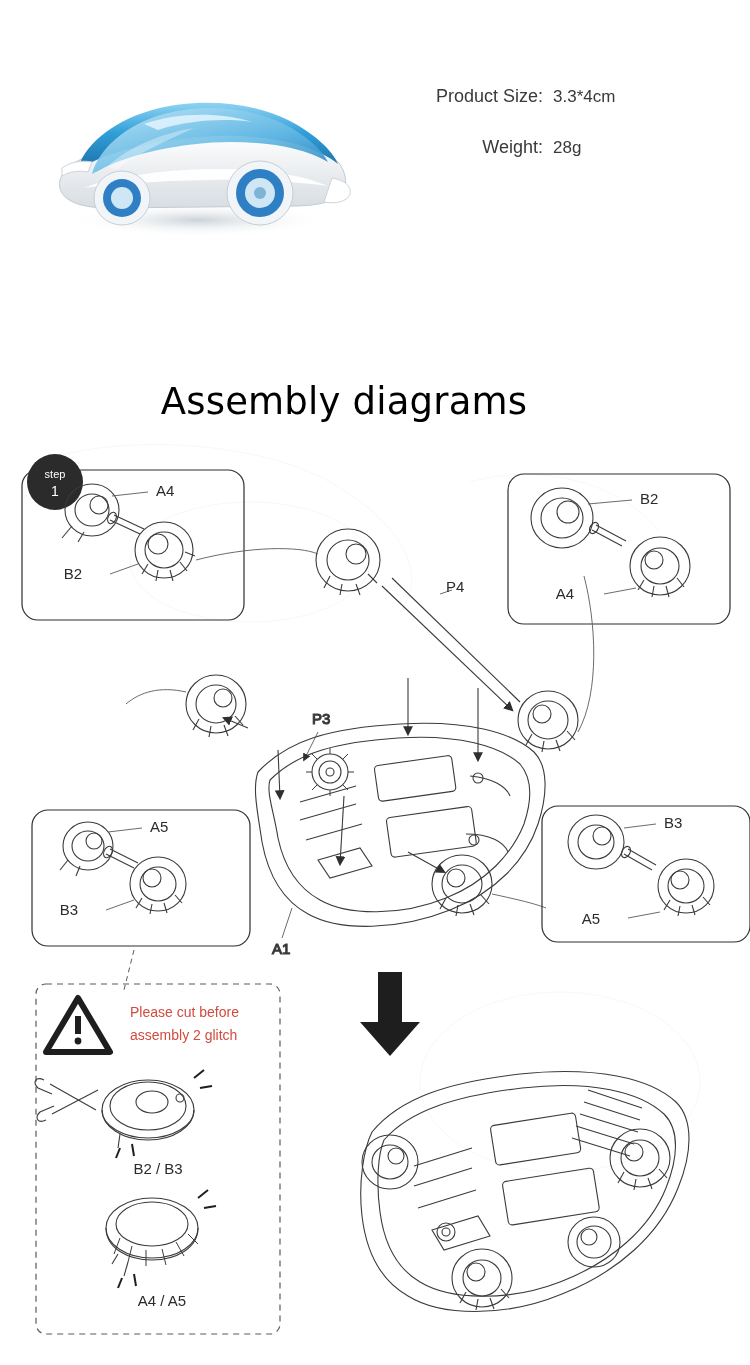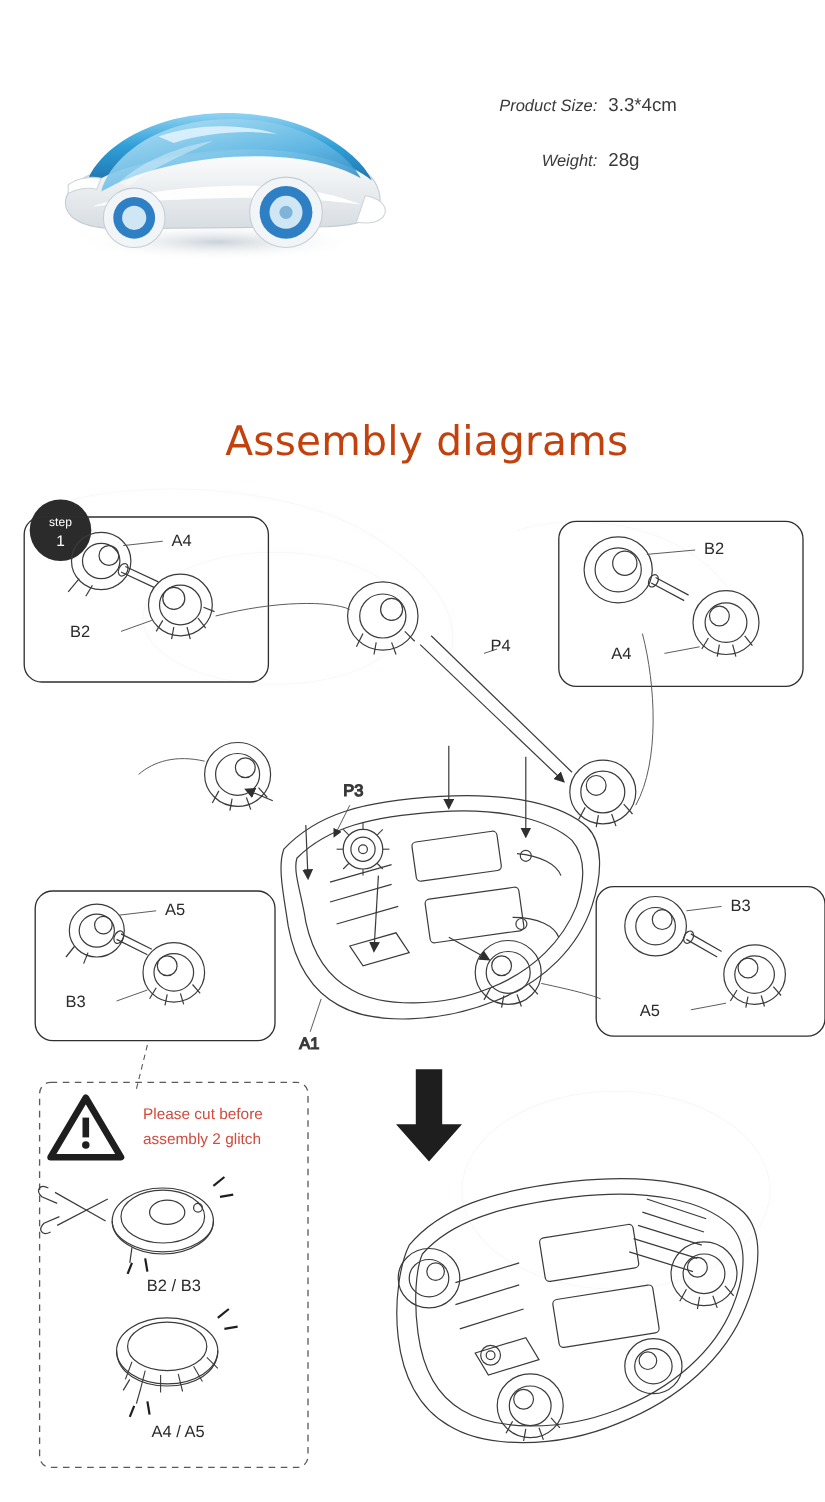--- a/index.html
+++ b/index.html
@@ -34,43 +34,41 @@
     top: 86px;
     width: 330px;
   }
   .spec-row {
     display: flex;
     align-items: baseline;
     margin-bottom: 30px;
   }
   .spec-label {
     color: #3a3a3a;
-    font-size: 15px;
+    font-size: 18px;
     width: 148px;
     text-align: right;
     padding-right: 10px;
-    font-style: italic;
   }
   .spec-value {
     color: #3a3a3a;
     font-size: 17px;
   }
 
   
   .assembly-title {
     position: absolute;
     top: 380px;
     left: 0;
     width: 688px;
     text-align: center;
-    color: #c2410c;
+    color: #000000;
     font-size: 37px;
     letter-spacing: .2px;
     font-family: "DejaVu Sans", sans-serif;
-    padding-left: 44px;
   }
   .diagram-wrap {
     position: absolute;
     top: 442px;
     left: 0;
     width: 750px;
     height: 935px;
   }
   svg.diagram { display:block; }
 

